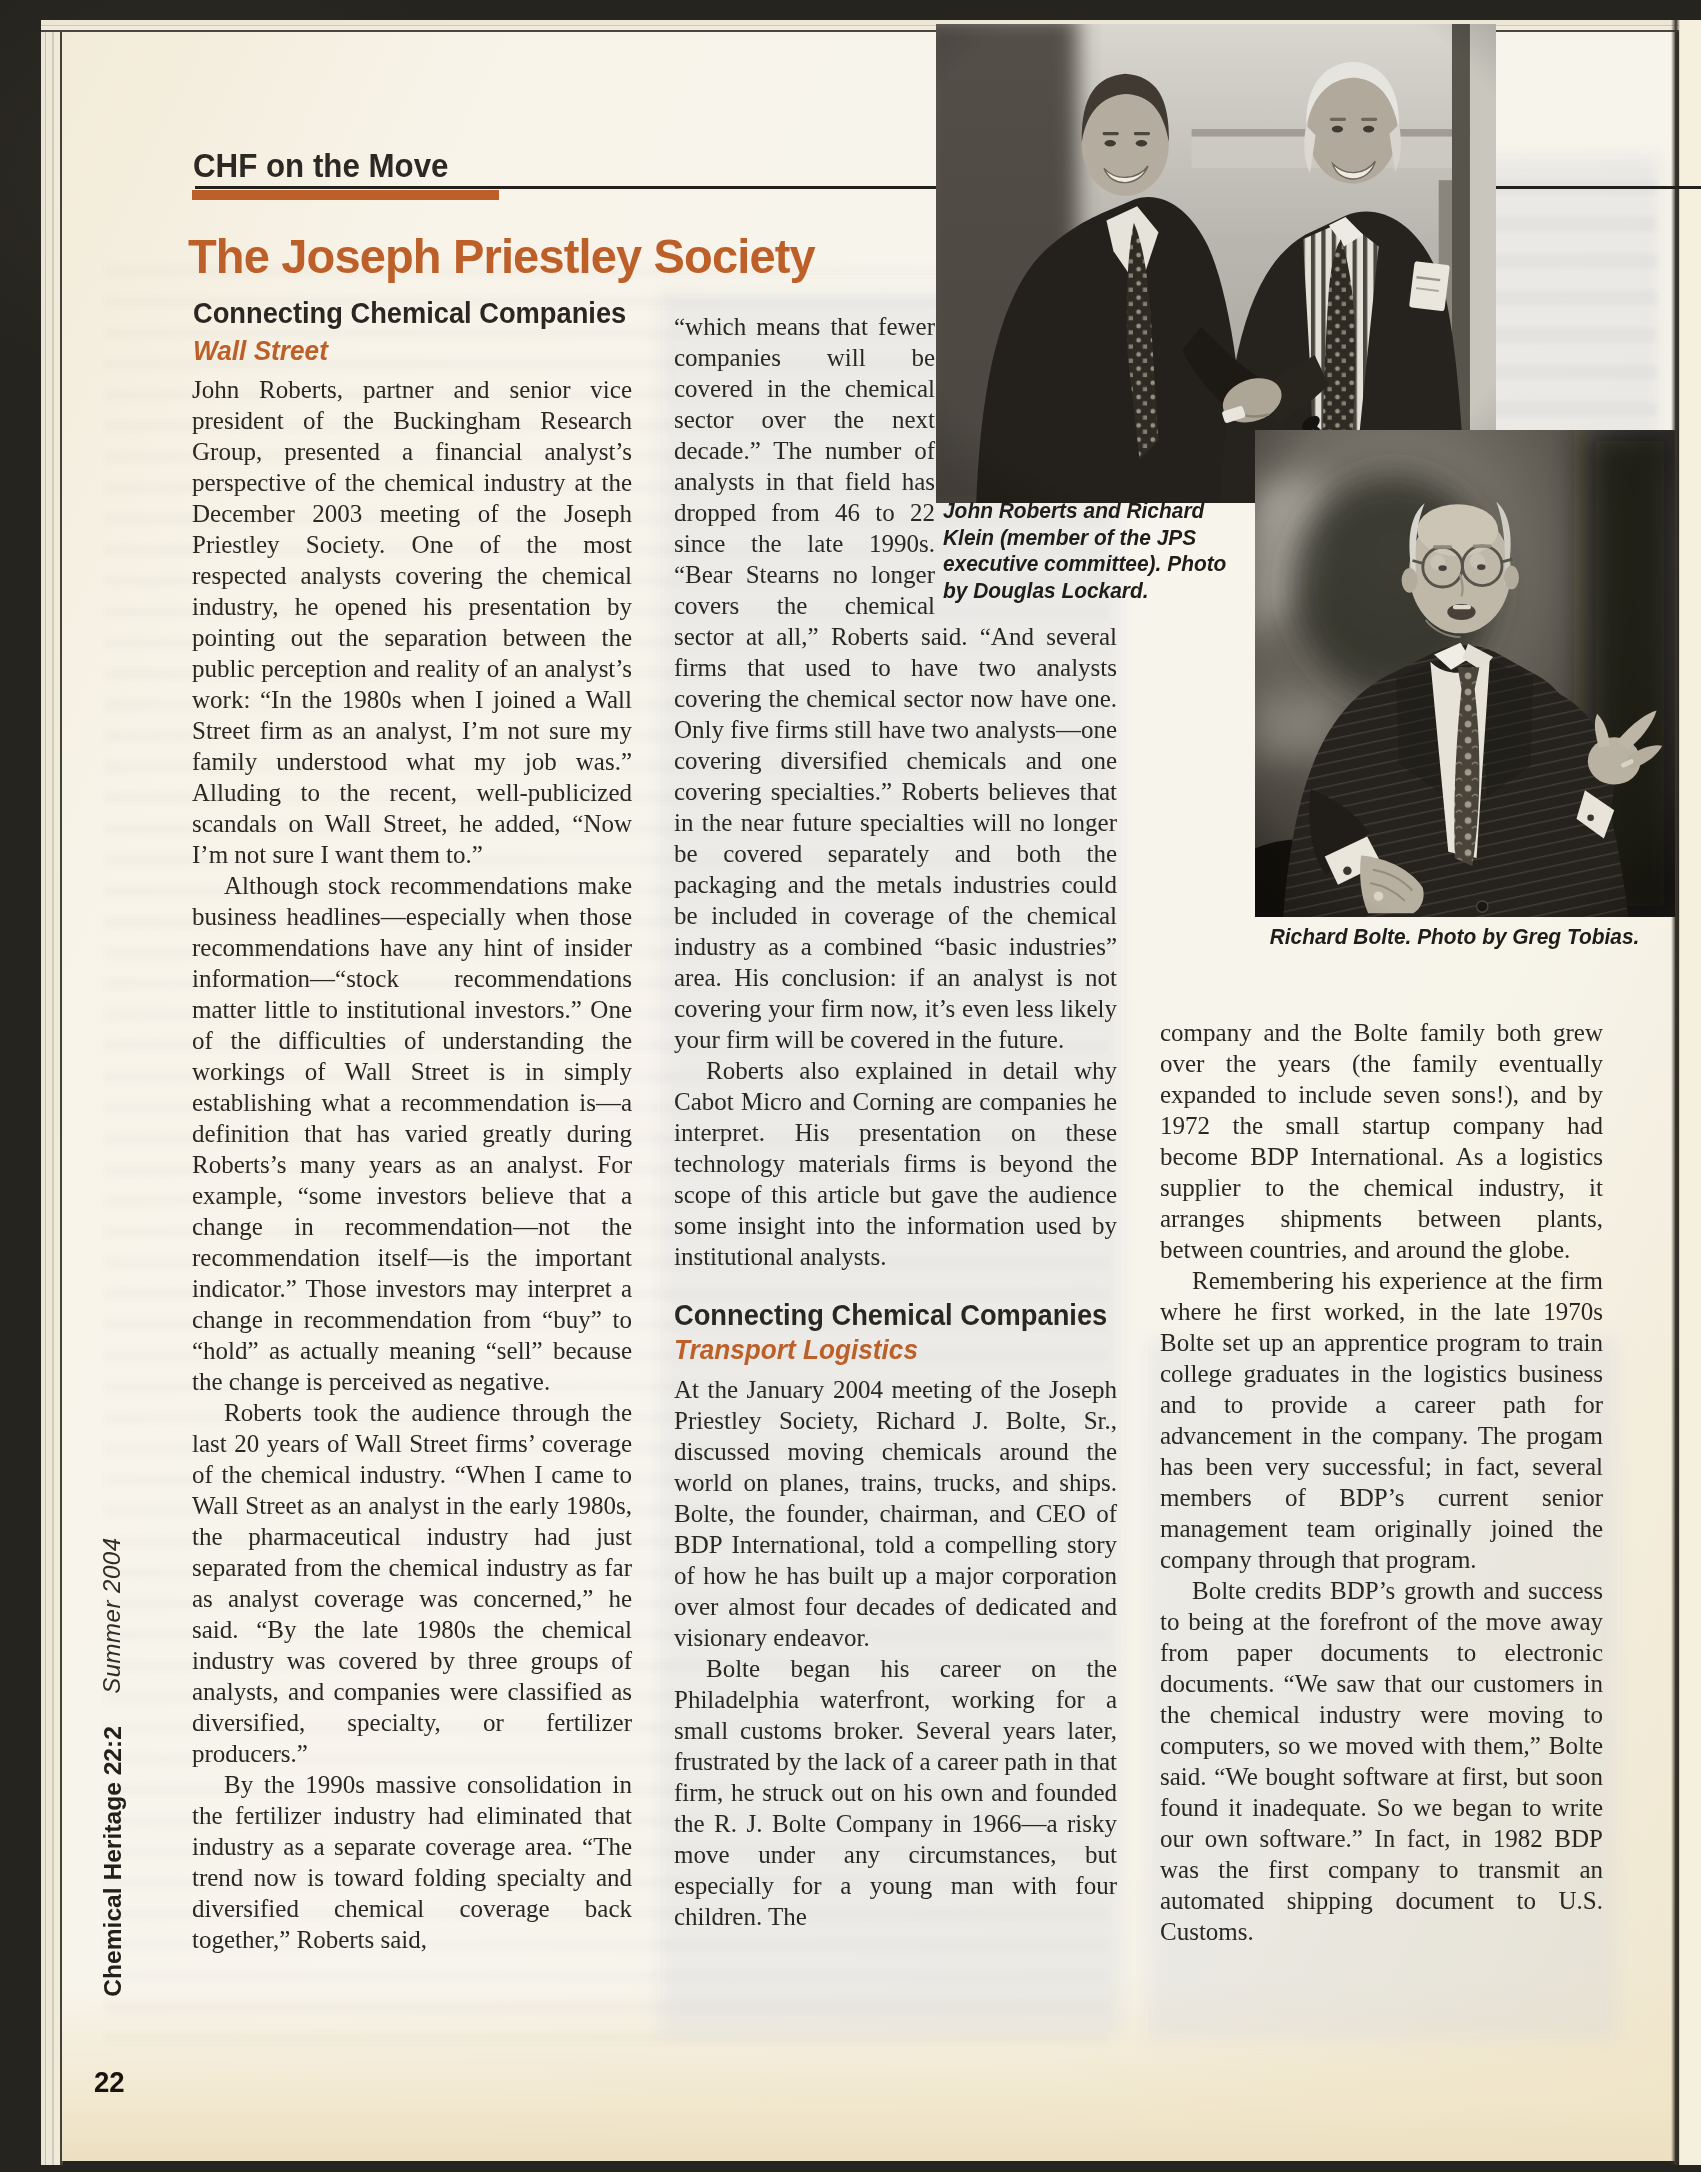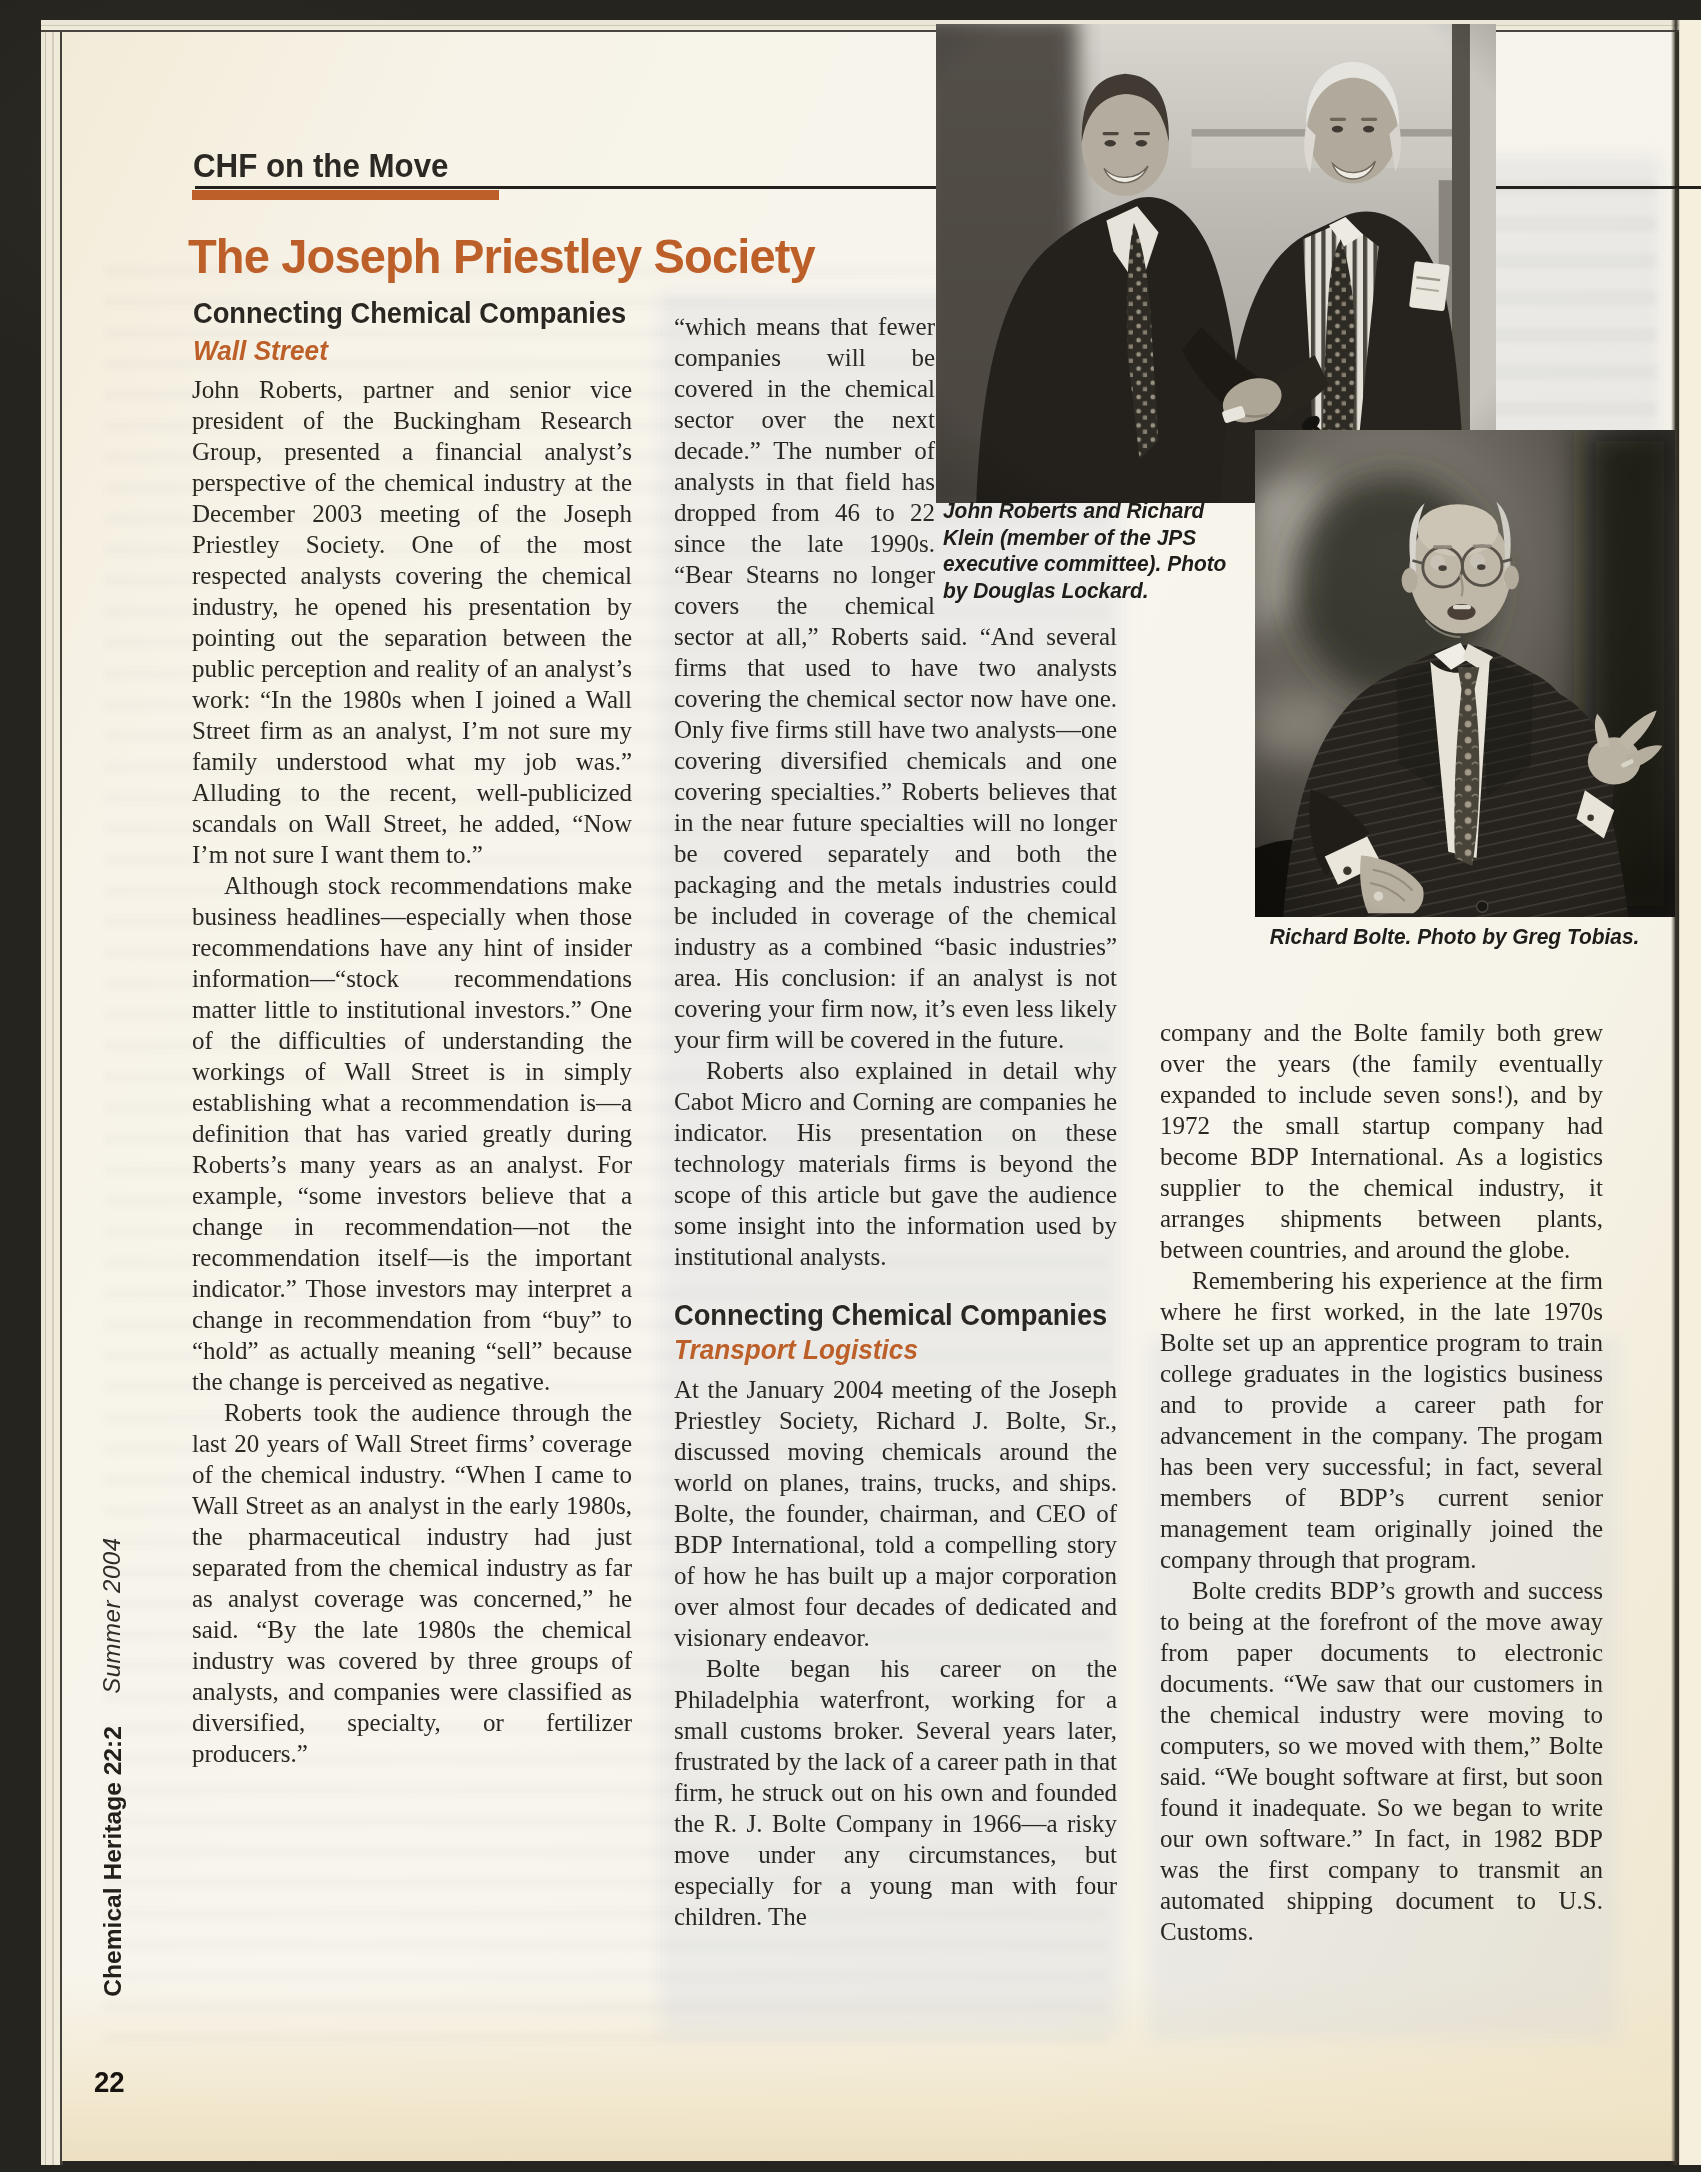--- a/index.html
+++ b/index.html
@@ -96,26 +96,27 @@
   <div class="abs header-bar"></div>
   <div class="abs kicker sans">CHF on the Move</div>
   <div class="abs title sans">The Joseph Priestley Society</div>
 
   <div class="abs h2 h2-col1 sans">Connecting Chemical Companies</div>
   <div class="abs h3 h3-col1 sans">Wall Street</div>
   <div class="abs col col1">
     <p>John Roberts, partner and senior vice president of the Buckingham Research Group, presented a financial analyst’s perspective of the chemical industry at the December 2003 meeting of the Joseph Priestley Society. One of the most respected analysts covering the chemical industry, he opened his presentation by pointing out the separation between the public perception and reality of an analyst’s work: “In the 1980s when I joined a Wall Street firm as an analyst, I’m not sure my family understood what my job was.” Alluding to the recent, well-publicized scandals on Wall Street, he added, “Now I’m not sure I want them to.”</p>
     <p class="indent">Although stock recommendations make business headlines—especially when those recommendations have any hint of insider information—“stock recommendations matter little to institutional investors.” One of the difficulties of understanding the workings of Wall Street is in simply establishing what a recommendation is—a definition that has varied greatly during Roberts’s many years as an analyst. For example, “some investors believe that a change in recommendation—not the recommendation itself—is the important indicator.” Those investors may interpret a change in recommendation from “buy” to “hold” as actually meaning “sell” because the change is perceived as negative.</p>
     <p class="indent">Roberts took the audience through the last 20 years of Wall Street firms’ coverage of the chemical industry. “When I came to Wall Street as an analyst in the early 1980s, the pharmaceutical industry had just separated from the chemical industry as far as analyst coverage was concerned,” he said. “By the late 1980s the chemical industry was covered by three groups of analysts, and companies were classified as diversified, specialty, or fertilizer producers.”</p>
+    <p class="indent">By the 1990s massive consolidation in the fertilizer industry had eliminated that industry as a separate coverage area. “The trend now is toward folding specialty and diversified chemical coverage back together,” Roberts said,</p>
   </div>
 
   <div class="abs col col2">
     <div class="photo-spacer"></div>
     <p>“which means that fewer companies will be covered in the chemical sector over the next decade.” The number of analysts in that field has dropped from 46 to 22 since the late 1990s. “Bear Stearns no longer covers the chemical sector at all,” Roberts said. “And several firms that used to have two analysts covering the chemical sector now have one. Only five firms still have two analysts—one covering diversified chemicals and one covering specialties.” Roberts believes that in the near future specialties will no longer be covered separately and both the packaging and the metals industries could be included in coverage of the chemical industry as a combined “basic industries” area. His conclusion: if an analyst is not covering your firm now, it’s even less likely your firm will be covered in the future.</p>
-    <p class="indent">Roberts also explained in detail why Cabot Micro and Corning are companies he indicator. His presentation on these technology materials firms is beyond the scope of this article but gave the audience some insight into the information used by institutional analysts.</p>
+    <p class="indent">Roberts also explained in detail why Cabot Micro and Corning are companies he interpret. His presentation on these technology materials firms is beyond the scope of this article but gave the audience some insight into the information used by institutional analysts.</p>
     <div class="h2 sans">Connecting Chemical Companies</div>
     <div class="h3 sans">Transport Logistics</div>
     <p>At the January 2004 meeting of the Joseph Priestley Society, Richard J. Bolte, Sr., discussed moving chemicals around the world on planes, trains, trucks, and ships. Bolte, the founder, chairman, and CEO of BDP International, told a compelling story of how he has built up a major corporation over almost four decades of dedicated and visionary endeavor.</p>
     <p class="indent">Bolte began his career on the Philadelphia waterfront, working for a small customs broker. Several years later, frustrated by the lack of a career path in that firm, he struck out on his own and founded the R. J. Bolte Company in 1966—a risky move under any circumstances, but especially for a young man with four children. The</p>
   </div>
 
   <div class="abs col col3">
     <p>company and the Bolte family both grew over the years (the family eventually expanded to include seven sons!), and by 1972 the small startup company had become BDP International. As a logistics supplier to the chemical industry, it arranges shipments between plants, between countries, and around the globe.</p>
     <p class="indent">Remembering his experience at the firm where he first worked, in the late 1970s Bolte set up an apprentice program to train college graduates in the logistics business and to provide a career path for advancement in the company. The progam has been very successful; in fact, several members of BDP’s current senior management team originally joined the company through that program.</p>
     <p class="indent">Bolte credits BDP’s growth and success to being at the forefront of the move away from paper documents to electronic documents. “We saw that our customers in the chemical industry were moving to computers, so we moved with them,” Bolte said. “We bought software at first, but soon found it inadequate. So we began to write our own software.” In fact, in 1982 BDP was the first company to transmit an automated shipping document to U.S. Customs.</p>

